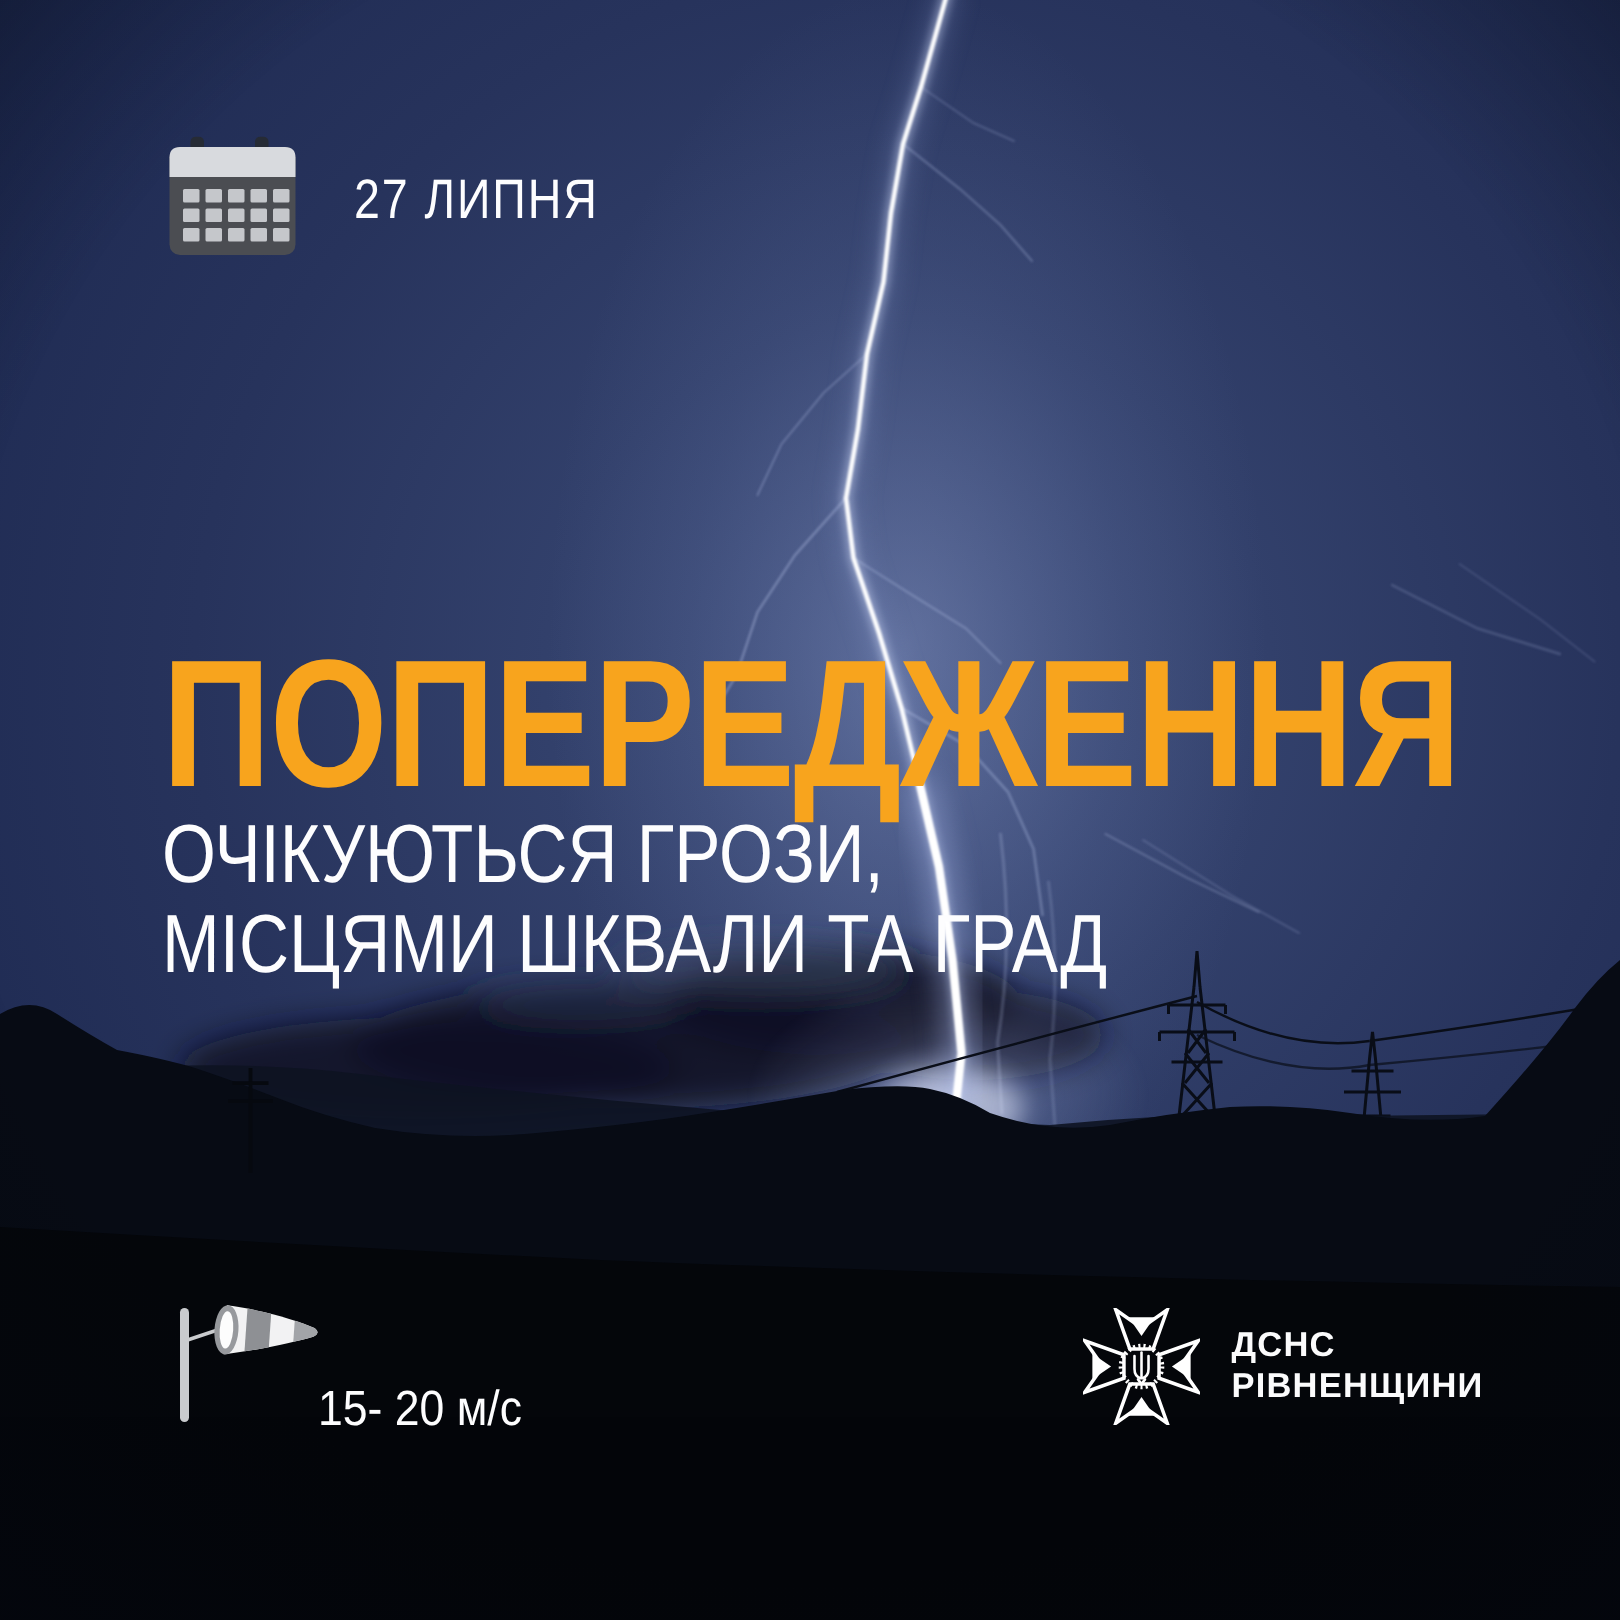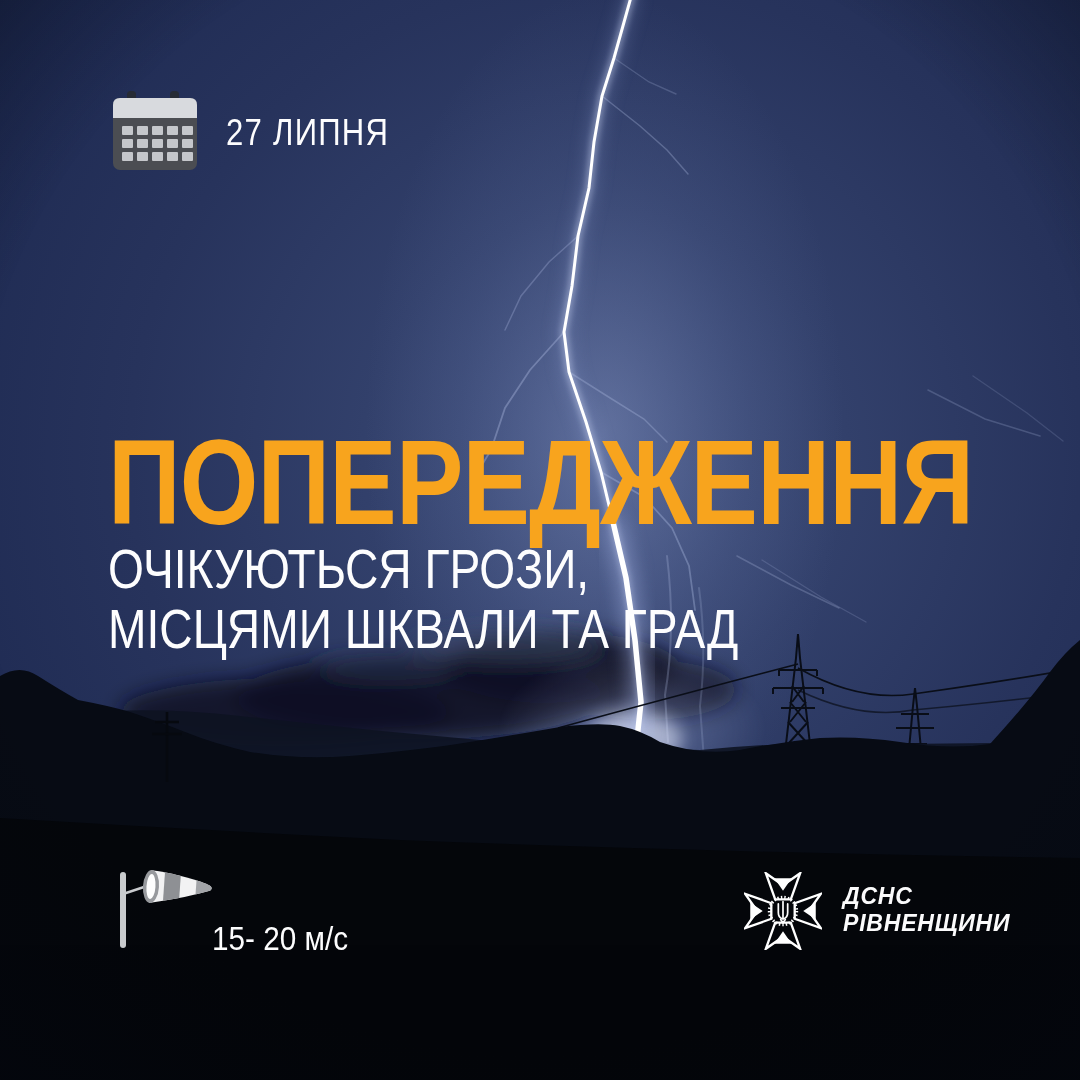--- a/index.html
+++ b/index.html
@@ -3,21 +3,21 @@
 <meta charset="utf-8">
 <style>
   html,body { margin:0; padding:0; background:#000; }
   .canvas {
     position:relative; width:1080px; height:1080px; overflow:hidden;
     background:#1d2950; font-family:"Liberation Sans", sans-serif;
     -webkit-font-smoothing:antialiased;
   }
   .scene { position:absolute; left:0; top:0; width:1080px; height:1080px; display:block; }
 
-  .date-badge { position:absolute; left:112px; top:90px; height:86px; display:flex; align-items:center; gap:26px; }
+  .date-badge { position:absolute; left:112px; top:90px; height:86px; display:flex; align-items:center; gap:36px; }
   .date-badge svg { display:block; }
   .date-label {
     color:#fdfdfe; font-size:37px; font-weight:400; letter-spacing:1.5px;
     transform:scaleX(.84); transform-origin:0 50%; white-space:nowrap;
   }
 
   .title {
     position:absolute; left:108px; top:422px; margin:0;
     font-size:121px; font-weight:700; line-height:1; letter-spacing:-1px;
     color:#F8A41D; white-space:nowrap;
@@ -30,21 +30,21 @@
   }
 
   .wind-badge { position:absolute; left:106px; top:858px; width:300px; height:125px;text-align:center; }
   .wind-badge svg { position:absolute; left:0; top:0; }
   .wind-label {
     position:absolute; left:106px; top:62px;
     color:#fdfdfe; font-size:33px; font-weight:400; white-space:nowrap;
     transform:scaleX(.9); transform-origin:0 0;
   }
 
-  .dsns-logo { position:absolute; left:744px; top:872px; display:flex; gap:21px;font-style:italic; }
+  .dsns-logo { position:absolute; left:722px; top:872px; display:flex; gap:21px; }
   .dsns-logo svg { display:block; }
   .logo-text { margin-top:11px; color:#fbfbfc; font-weight:700; font-size:23px; line-height:27px; letter-spacing:.8px; white-space:nowrap; }
 </style>
 </head>
 <body>
 
 <div class="canvas">
 
   <svg class="scene" viewBox="0 0 1080 1080" aria-hidden="true">
     <defs>

